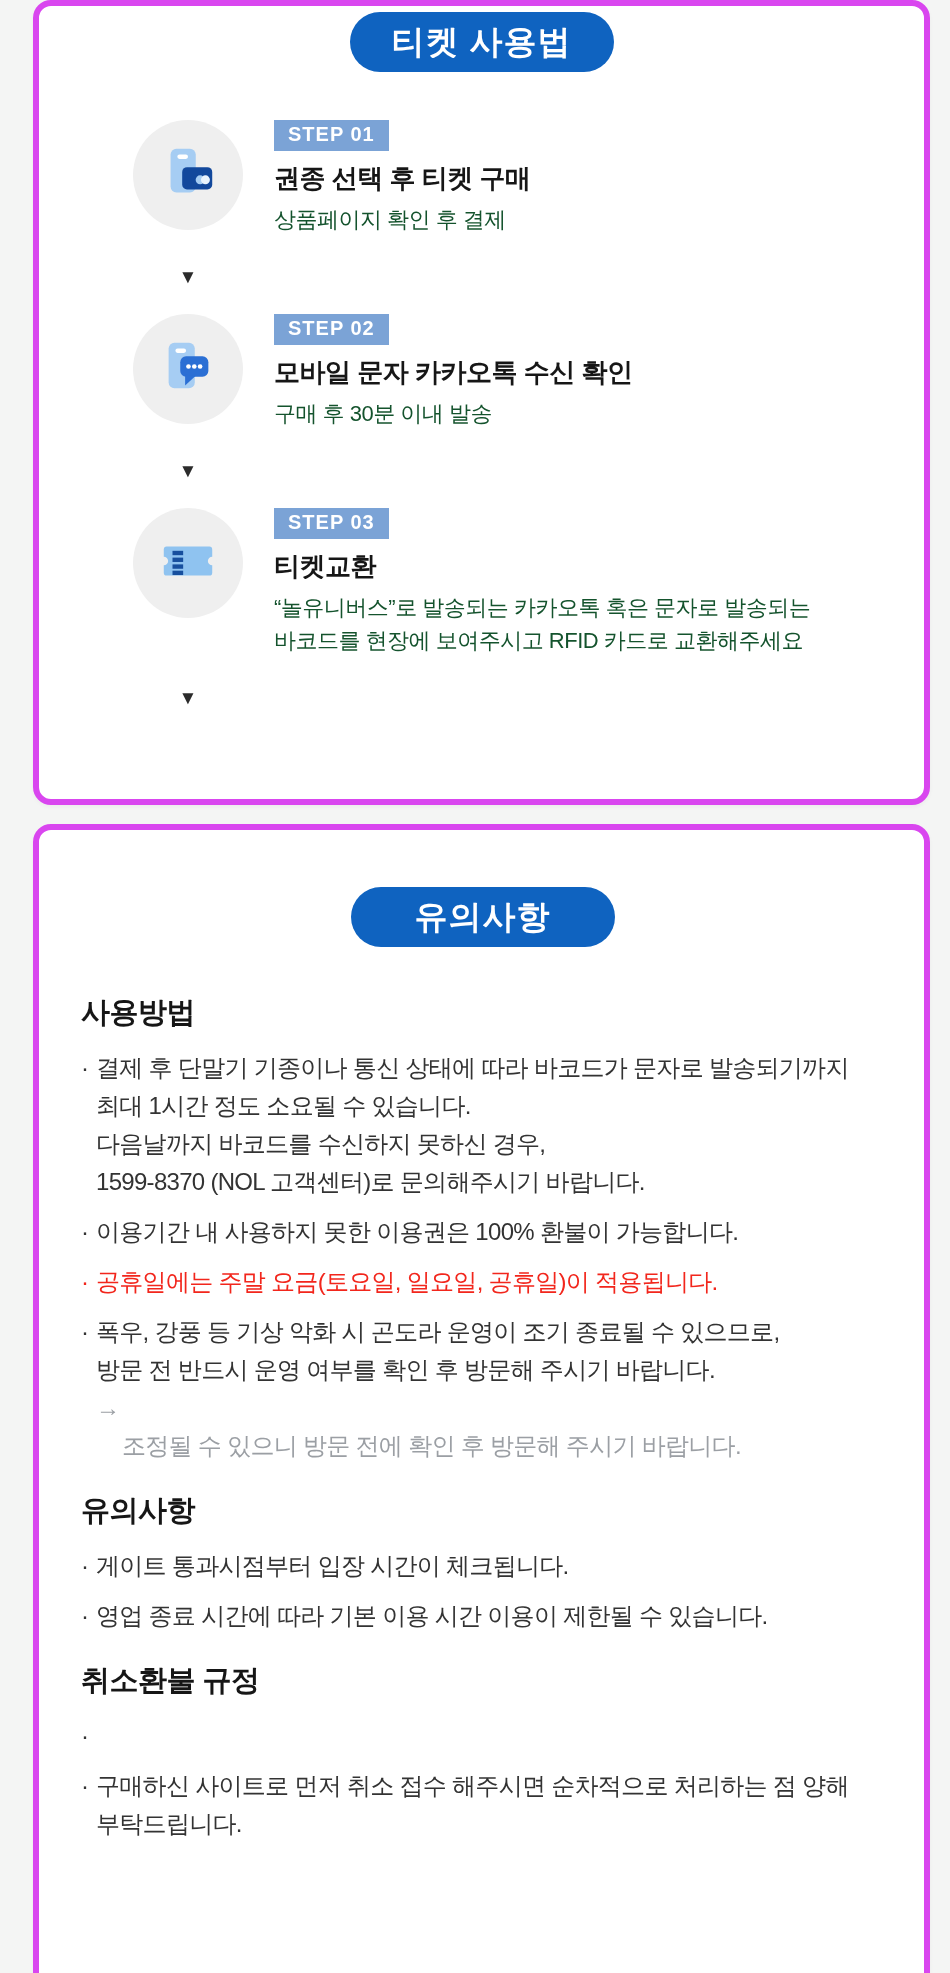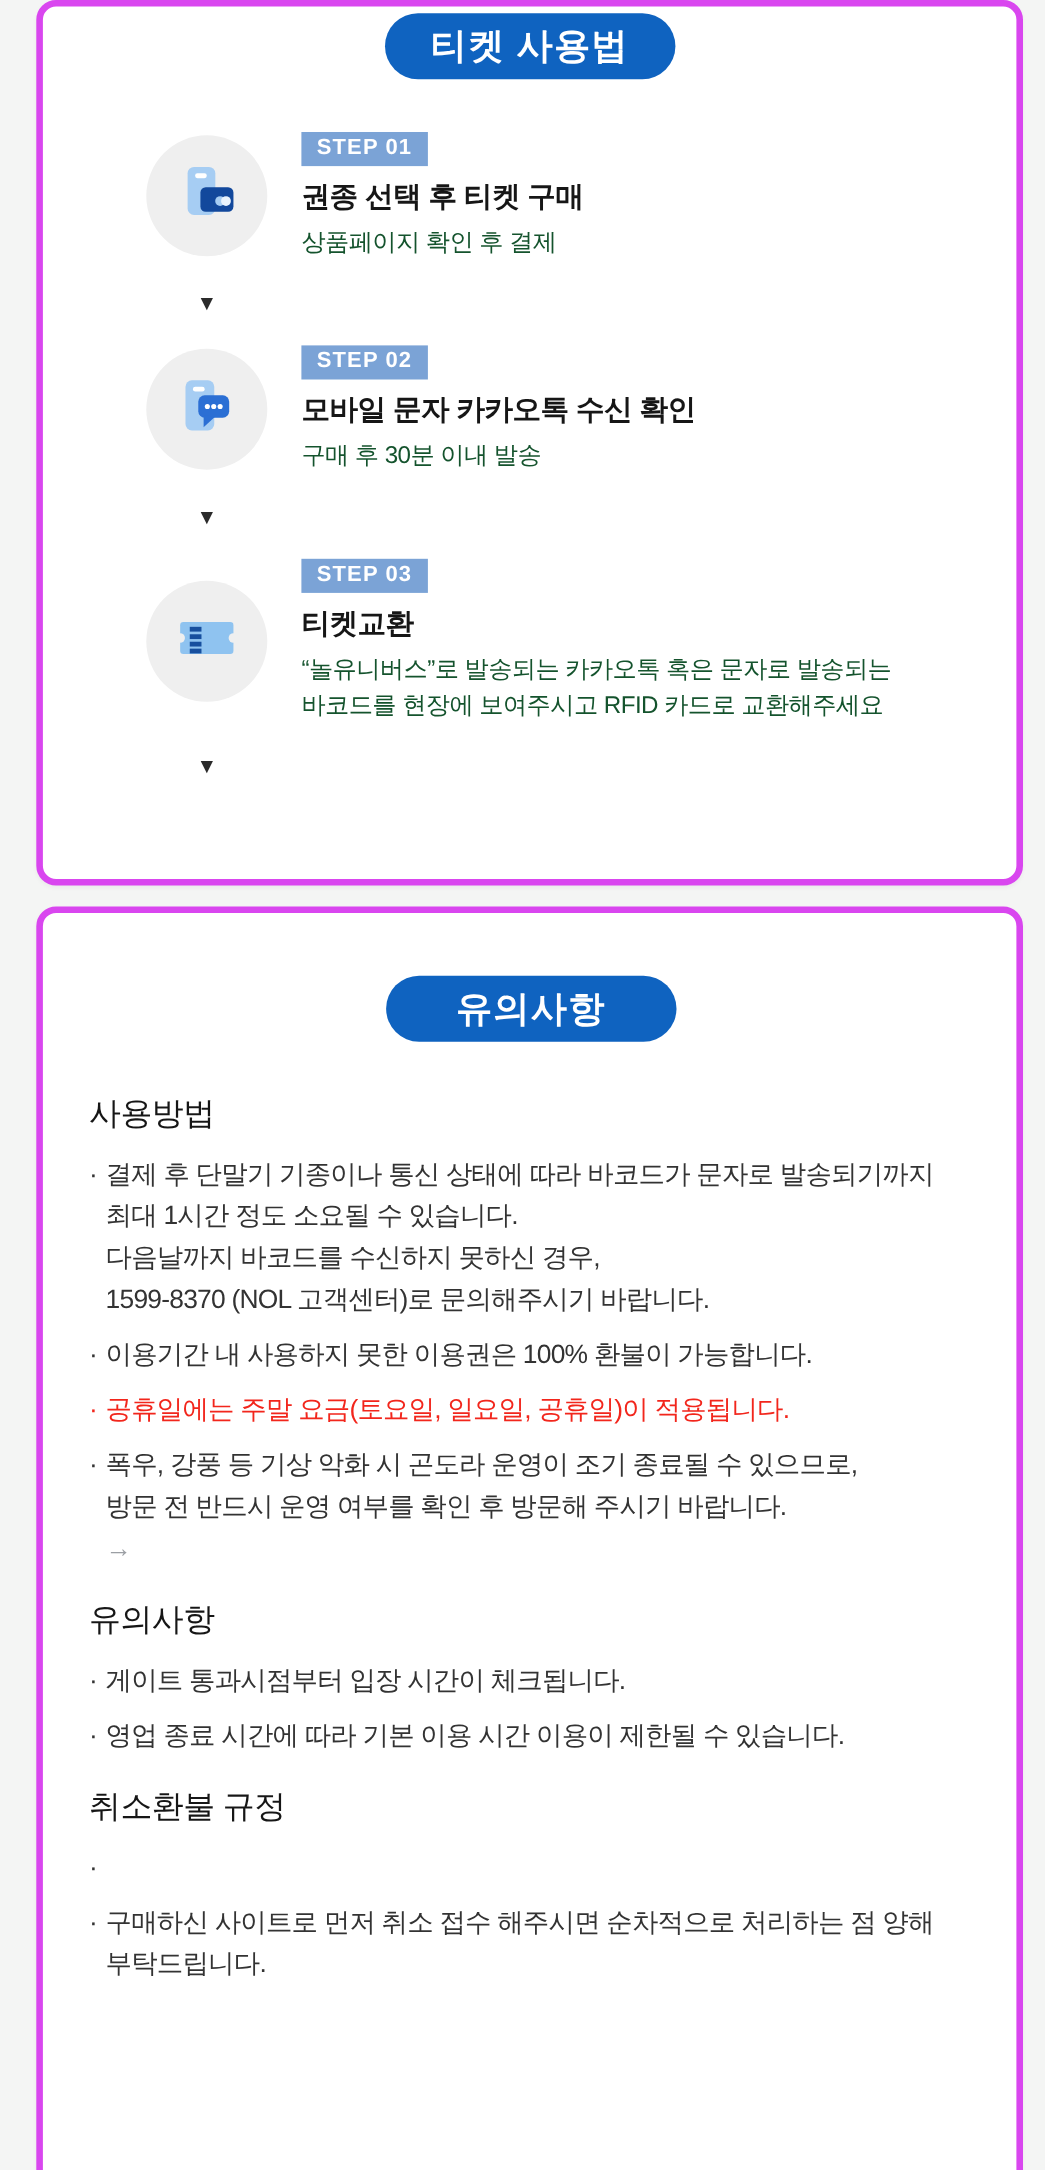--- a/index.html
+++ b/index.html
@@ -21,41 +21,41 @@
   .card-notice { margin-top:19px; padding:57px 40px 80px 42px; min-height:1200px; }
 
   .pill {
     width:264px; height:60px; margin:0 auto;
     background:#0f63c0; border-radius:32px;
     display:flex; align-items:center; justify-content:center;
     color:#fff; font-weight:bold; font-size:33px; letter-spacing:1px;
   }
 
   .steps { margin-top:48px; }
-  .step-row { display:flex; align-items:center; margin-left:94px; }
+  .step-row { display:flex; align-items:flex-start; margin-left:94px; }
   .step-icon-circle {
     width:110px; height:110px; flex:0 0 110px;
     background:#efefef; border-radius:50%;
     display:flex; align-items:center; justify-content:center;
   }
   .step-icon-circle svg { width:62px; height:62px; }
   .step-text { margin-left:31px; }
   .step-badge {
     display:inline-block; background:#7ba3d6; color:#fff;
     font-weight:bold; font-size:20px; padding:3px 14px 5px; letter-spacing:1px;
   }
   .step-title { font-size:26px; font-weight:bold; color:#161616; margin-top:10px; letter-spacing:-0.5px; }
   .step-desc { margin-top:7px; }
   .step-desc div { font-size:22px; color:#14532d; line-height:33px; letter-spacing:-0.5px; }
   .arrow {
     width:110px; margin:30px 0 26px 94px; text-align:center;
     font-size:19px; color:#2b2b2b; line-height:22px;
   }
 
-  .section-heading { font-size:29px; font-weight:normal; color:#161616; margin:26px 0 16px; letter-spacing:-0.5px; }
+  .section-heading { font-size:29px; font-weight:bold; color:#161616; margin:26px 0 16px; letter-spacing:-0.5px; }
   .section-heading.first { margin-top:46px; }
   .bullet-item { margin-bottom:12px; font-size:24px; line-height:38px; letter-spacing:-0.7px; }
   .b-line { display:flex; }
   .b-dot { width:15px; flex:0 0 15px; }
   .b-cont { margin-left:15px; }
   .bullet-item.red, .bullet-item.red .b-dot { color:#f2261c; }
   .note-line { display:flex; color:#9b9fa4; margin-left:15px; }
   .note-prefix { width:26px; flex:0 0 26px; }
   .note-cont { margin-left:41px; color:#9b9fa4; }
 </style>
@@ -163,20 +163,21 @@
         </div>
         <div class="bullet-item">
           <div class="b-line">
             <span class="b-dot">·</span>
             <span>폭우, 강풍 등 기상 악화 시 곤도라 운영이 조기 종료될 수 있으므로,</span>
           </div>
           <div class="b-cont">방문 전 반드시 운영 여부를 확인 후 방문해 주시기 바랍니다.</div>
           <div class="note-line">
             <span class="note-prefix">→</span>
           </div>
+          <div class="note-cont">조정될 수 있으니 방문 전에 확인 후 방문해 주시기 바랍니다.</div>
         </div>
         <div class="section-heading">유의사항</div>
         <div class="bullet-item">
           <div class="b-line">
             <span class="b-dot">·</span>
             <span>게이트 통과시점부터 입장 시간이 체크됩니다.</span>
           </div>
         </div>
         <div class="bullet-item">
           <div class="b-line">

